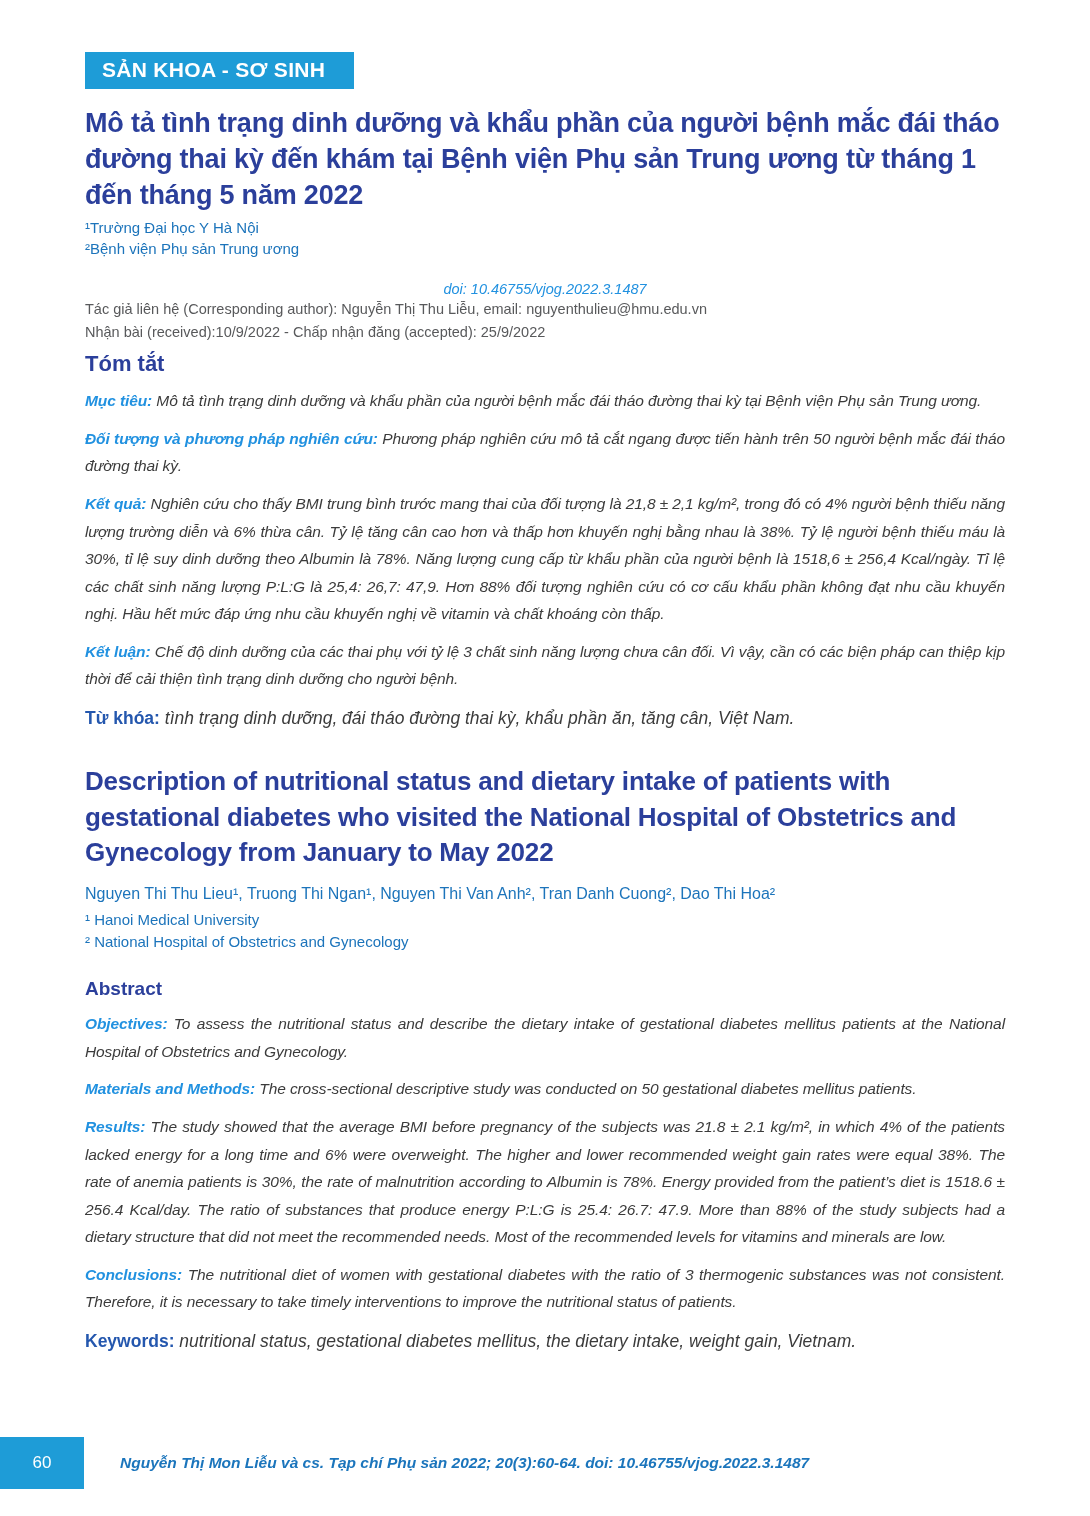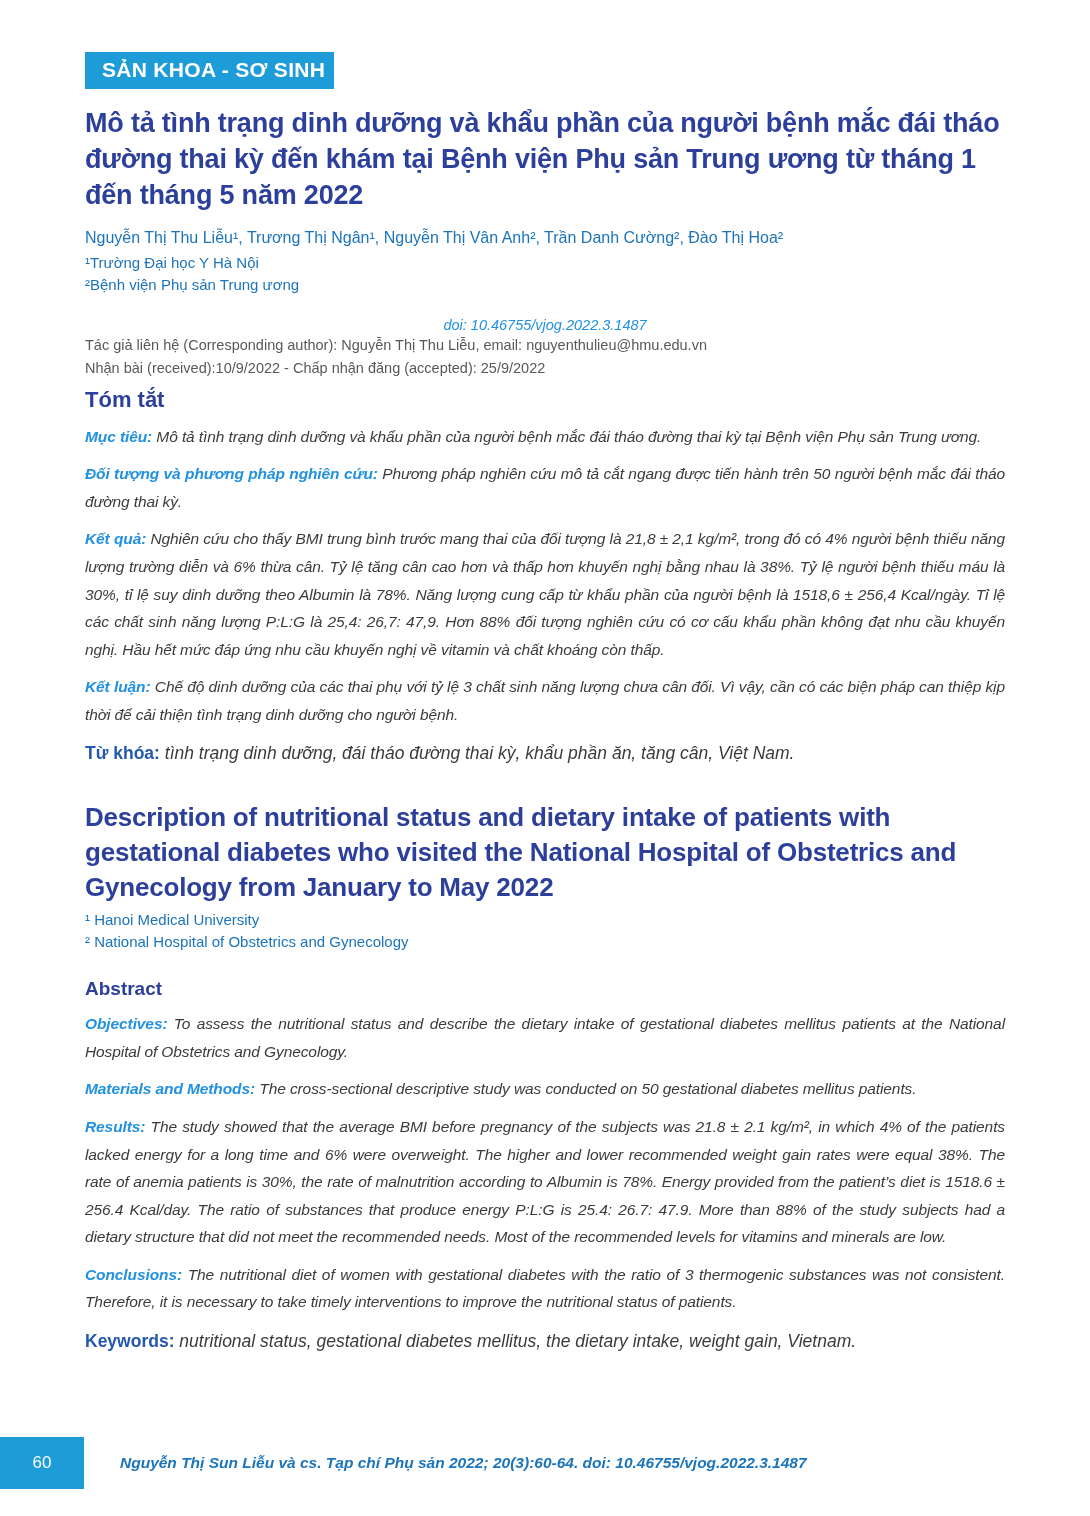--- a/index.html
+++ b/index.html
@@ -12,21 +12,21 @@
   }
   .content { padding: 52px 85px 0 85px; }
 
   .badge {
     display: inline-block;
     background: #1E9CD7;
     color: #ffffff;
     font-weight: bold;
     font-size: 21px;
     letter-spacing: 0.3px;
-    padding: 6px 9px 7px 17px;
+    padding: 6px 29px 7px 17px;
   }
 
   .vn-title {
     margin-top: 17px;
     color: #2B3F9B;
     font-size: 27px;
     font-weight: bold;
     line-height: 1.33;
     letter-spacing: -0.2px;
   }
@@ -129,21 +129,20 @@
 </style>
 </head>
 <body>
 
 <div class="content">
 
   <div class="badge">SẢN KHOA - SƠ SINH</div>
 
   <h1 class="vn-title">Mô tả tình trạng dinh dưỡng và khẩu phần của người bệnh mắc đái tháo đường thai kỳ đến khám tại Bệnh viện Phụ sản Trung ương từ tháng 1 đến tháng 5 năm 2022</h1>
 
-  <div class="authors">Nguyễn Thị Thu Liễu¹, Trương Thị Ngân¹, Nguyễn Thị Vân Anh², Trần Danh Cường², Đào Thị Hoa²</div>
   <div class="affil-block">
     <div class="affil">¹Trường Đại học Y Hà Nội</div>
     <div class="affil">²Bệnh viện Phụ sản Trung ương</div>
   </div>
 
   <div class="doi-line">doi: 10.46755/vjog.2022.3.1487</div>
   <div class="meta-line">Tác giả liên hệ (Corresponding author): Nguyễn Thị Thu Liễu, email: nguyenthulieu@hmu.edu.vn</div>
   <div class="meta-line">Nhận bài (received):10/9/2022 - Chấp nhận đăng (accepted): 25/9/2022</div>
 
   <h2 class="section-heading">Tóm tắt</h2>
@@ -165,20 +164,21 @@
     <span>Chế độ dinh dưỡng của các thai phụ với tỷ lệ 3 chất sinh năng lượng chưa cân đối. Vì vậy, cần có các biện pháp can thiệp kịp thời để cải thiện tình trạng dinh dưỡng cho người bệnh.</span>
   </p>
 
   <p class="kw-line">
     <span class="kw-label">Từ khóa:</span>
     <span class="kw-text">tình trạng dinh dưỡng, đái tháo đường thai kỳ, khẩu phần ăn, tăng cân, Việt Nam.</span>
   </p>
 
   <h1 class="en-title">Description of nutritional status and dietary intake of patients with gestational diabetes who visited the National Hospital of Obstetrics and Gynecology from January to May 2022</h1>
 
+  <div class="authors">Nguyen Thi Thu Lieu¹, Truong Thi Ngan¹, Nguyen Thi Van Anh², Tran Danh Cuong², Dao Thi Hoa²</div>
   <div class="affil-block">
     <div class="affil">¹ Hanoi Medical University</div>
     <div class="affil">² National Hospital of Obstetrics and Gynecology</div>
   </div>
 
   <h2 class="section-heading en">Abstract</h2>
 
   <p class="para">
     <span class="lead-label">Objectives:</span>
     <span>To assess the nutritional status and describe the dietary intake of gestational diabetes mellitus patients at the National Hospital of Obstetrics and Gynecology.</span>
@@ -198,14 +198,14 @@
 
   <p class="kw-line">
     <span class="kw-label">Keywords:</span>
     <span class="kw-text">nutritional status, gestational diabetes mellitus, the dietary intake, weight gain, Vietnam.</span>
   </p>
 
 </div>
 
 <div class="footer">
   <div class="page-box">60</div>
-  <div class="citation">Nguyễn Thị Sun Liễu và cs. Tạp chí Phụ sản 2022; 20(3):60-64. doi: 10.46755/vjog.2022.3.1487</div>
+  <div class="citation">Nguyễn Thị Mon Liễu và cs. Tạp chí Phụ sản 2022; 20(3):60-64. doi: 10.46755/vjog.2022.3.1487</div>
 </div>
 
 </body></html>

